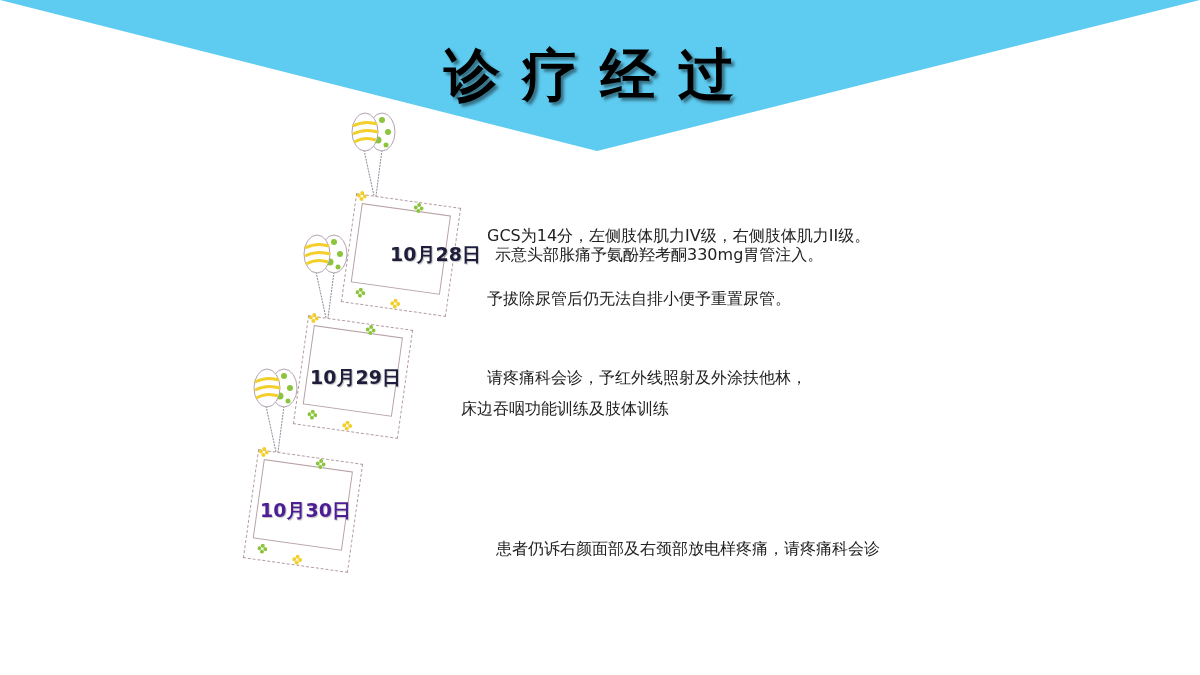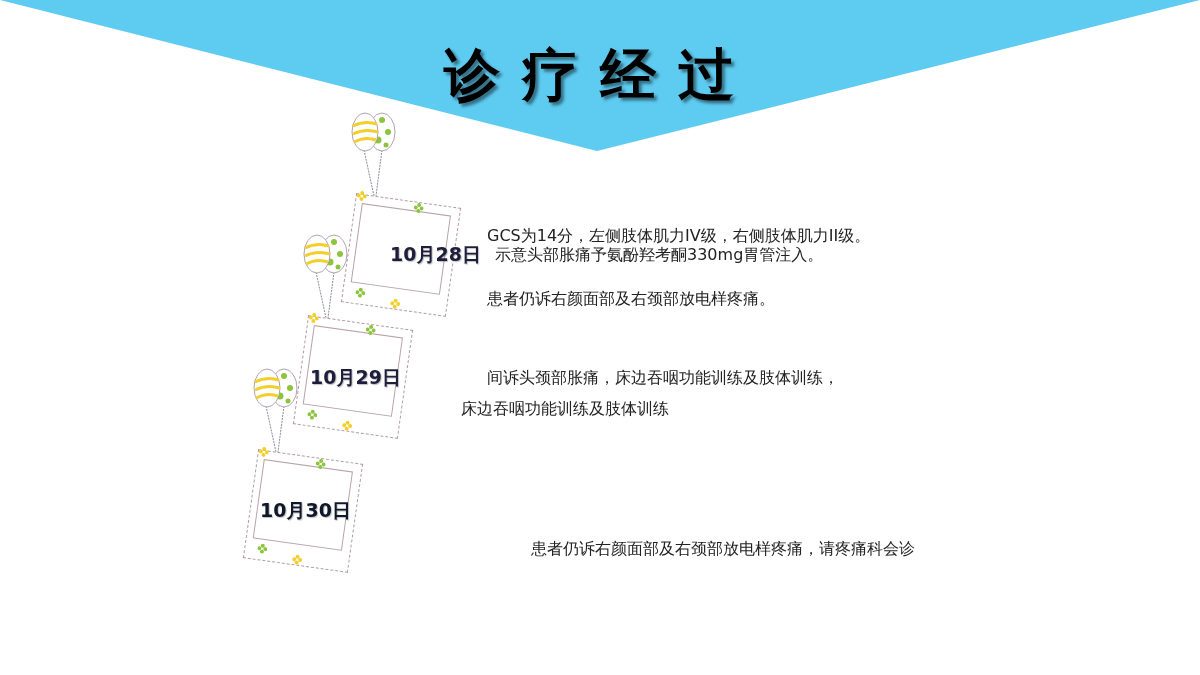--- a/index.html
+++ b/index.html
@@ -138,26 +138,26 @@
       <circle cx="5" cy="8" r="2" fill="#8cc43c"></circle>
       <circle cx="2" cy="5" r="2" fill="#8cc43c"></circle>
     </svg>
   <svg class="flower" style="left:0px;top:-4px" viewBox="0 0 10 10">
       <circle cx="5" cy="2" r="2" fill="#f2cf2a"></circle>
       <circle cx="8" cy="5" r="2" fill="#f2cf2a"></circle>
       <circle cx="5" cy="8" r="2" fill="#f2cf2a"></circle>
       <circle cx="2" cy="5" r="2" fill="#f2cf2a"></circle>
     </svg>
 </div>
-<div style="position:absolute;left:260px;top:498px;font-size:19px;font-weight:bold;color:#0f172a;text-shadow:1px 1px 1px rgba(0,0,0,0.25);">10月30日</div>
+<div style="position:absolute;left:260px;top:498px;font-size:19px;font-weight:bold;color:#4c1d95;text-shadow:1px 1px 1px rgba(0,0,0,0.25);">10月30日</div>
 
 <div>
   <div class="line-text" style="left:487px;top:221px;">GCS为14分，左侧肢体肌力IV级，右侧肢体肌力II级。</div>
   <div class="line-text" style="left:487px;top:240px;margin-left:8px;">示意头部胀痛予氨酚羟考酮330mg胃管注入。</div>
-  <div class="line-text" style="left:487px;top:284px;">患者仍诉右颜面部及右颈部放电样疼痛。</div>
+  <div class="line-text" style="left:487px;top:284px;">予拔除尿管后仍无法自排小便予重置尿管。</div>
 </div>
 <div>
-  <div class="line-text" style="left:487px;top:363px;">间诉头颈部胀痛，床边吞咽功能训练及肢体训练，</div>
+  <div class="line-text" style="left:487px;top:363px;">请疼痛科会诊，予红外线照射及外涂扶他林，</div>
   <div class="line-text" style="left:461px;top:394px;">床边吞咽功能训练及肢体训练</div>
 </div>
 <div>
-  <div class="line-text" style="left:496px;top:534px;margin-left:35px;">患者仍诉右颜面部及右颈部放电样疼痛，请疼痛科会诊</div>
+  <div class="line-text" style="left:496px;top:534px;">患者仍诉右颜面部及右颈部放电样疼痛，请疼痛科会诊</div>
 </div>
 
 </body></html>

